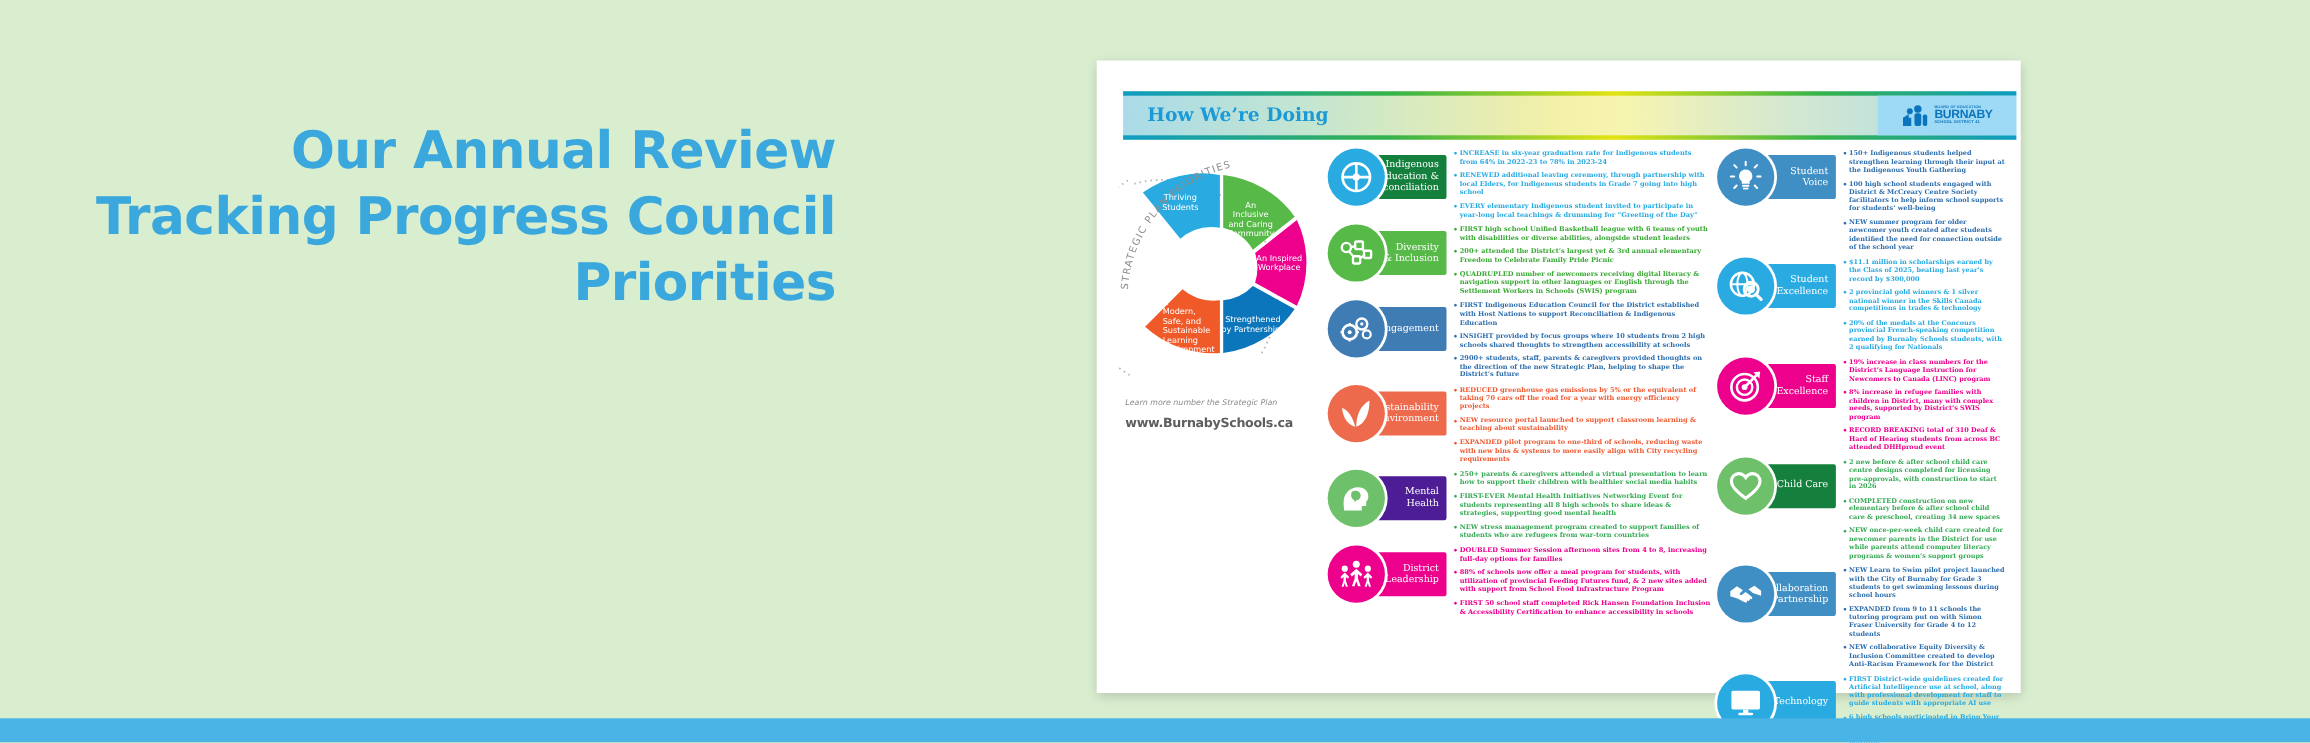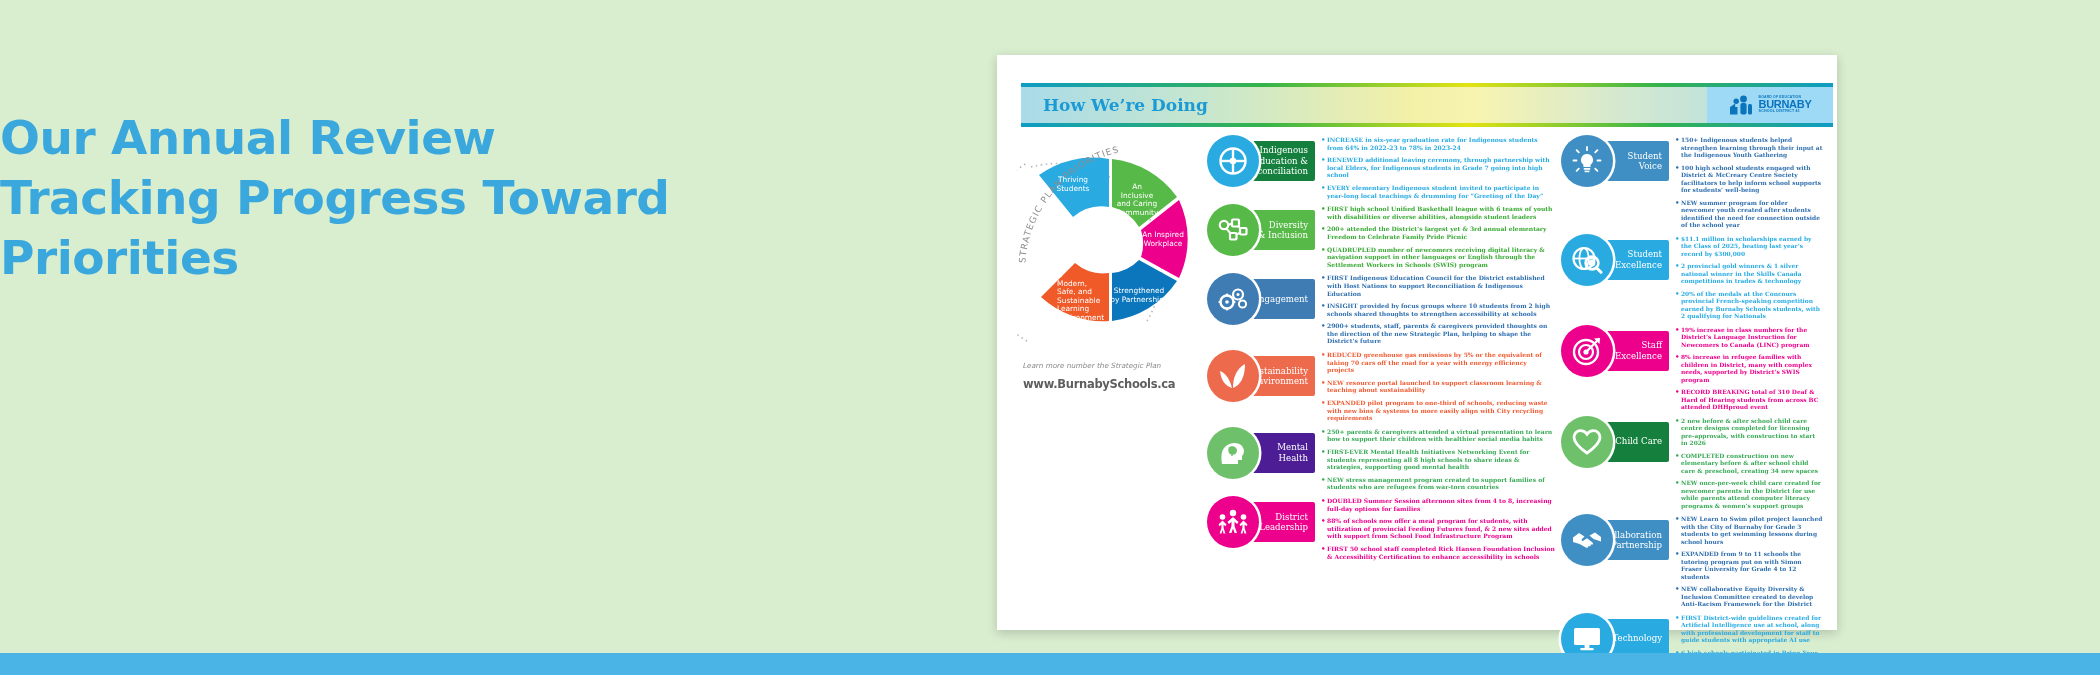--- a/index.html
+++ b/index.html
@@ -27,21 +27,21 @@
     left: 0; right: 0; bottom: 0;
     height: 22px;
     background: #4bb4e6;
   }
   
   .headline {
     position: absolute;
     left: 0px;
     top: 108px;
     width: 760px;
-    text-align: left;
+    text-align: right;
     color: #3aa8dd;
     font-family: "DejaVu Sans", sans-serif;
     font-weight: bold;
     font-size: 47px;
     line-height: 60px;
     letter-spacing: -0.5px;
   }
   .headline .ln { display:block; white-space: nowrap; }
 
   
@@ -220,21 +220,21 @@
 
   .col.right .bullet { font-size: 5.9px; line-height: 7.5px; }
 </style>
 </head>
 <body>
 
 <div id="page">
 
   <div class="headline">
     <span class="ln">Our Annual Review</span>
-    <span class="ln">Tracking Progress Toward</span>
+    <span class="ln">Tracking Progress Council</span>
     <span class="ln">Priorities</span>
   </div>
 
   <div class="poster">
     <div class="poster-inner">
 
       <div class="banner">
         <div class="banner-title">How We’re Doing</div>
         <div class="logo-box">
           <svg class="logo-mark" width="26" height="20" viewBox="0 0 26 20">

